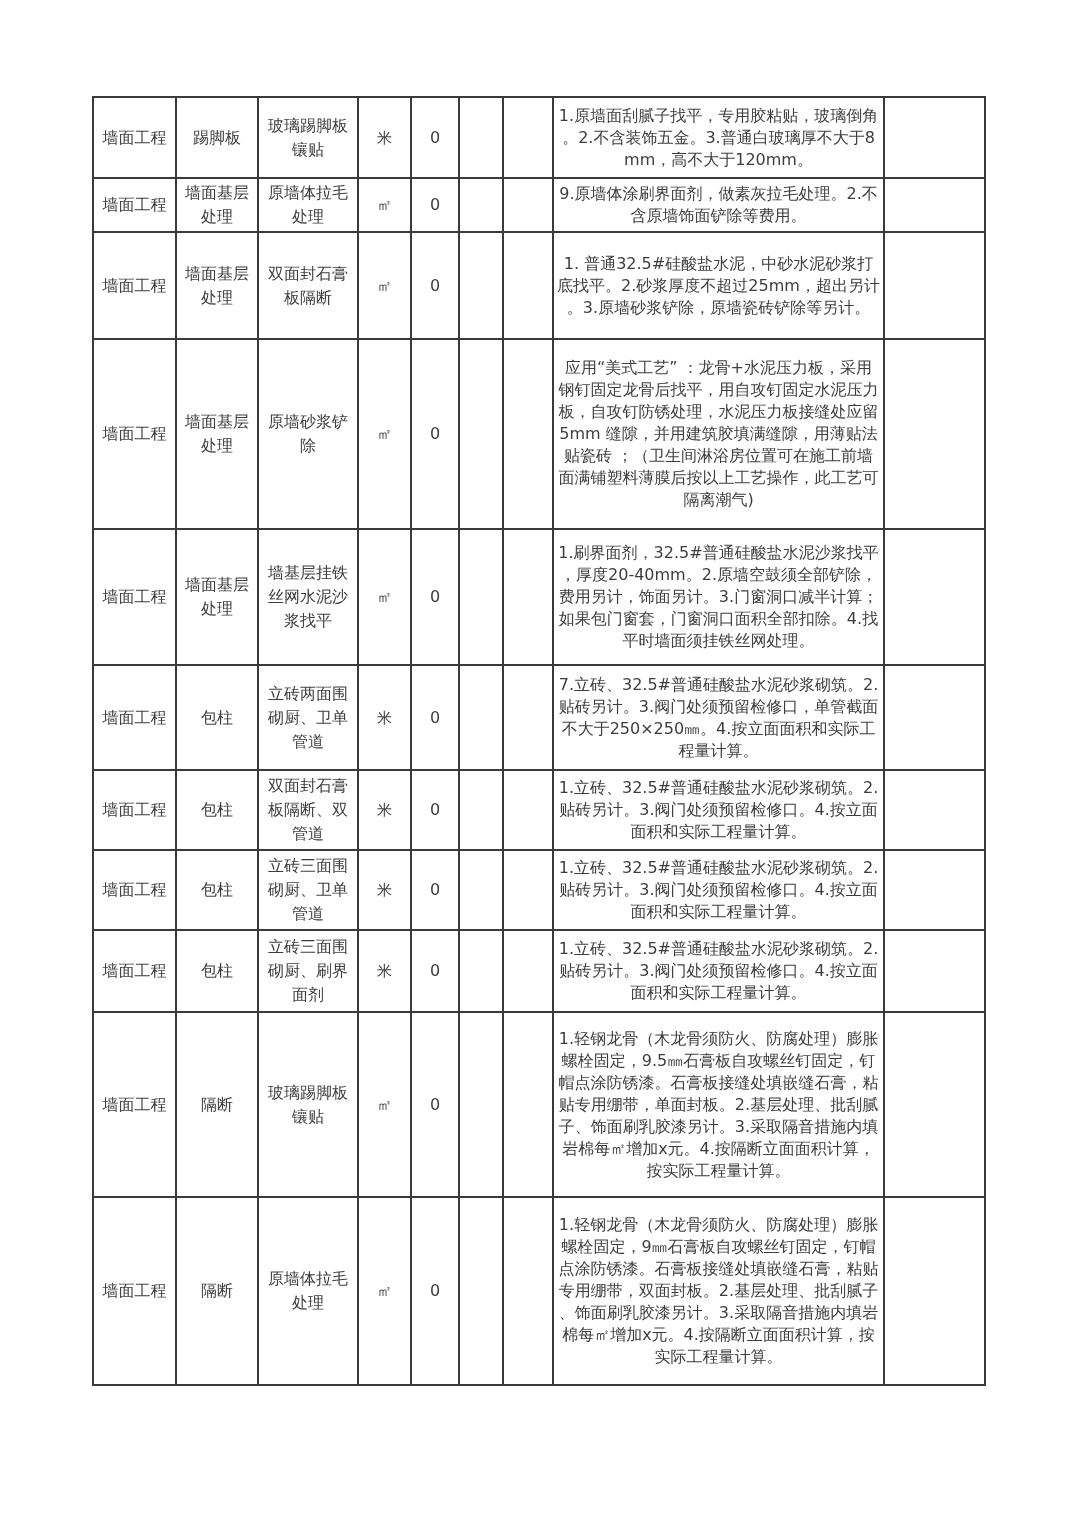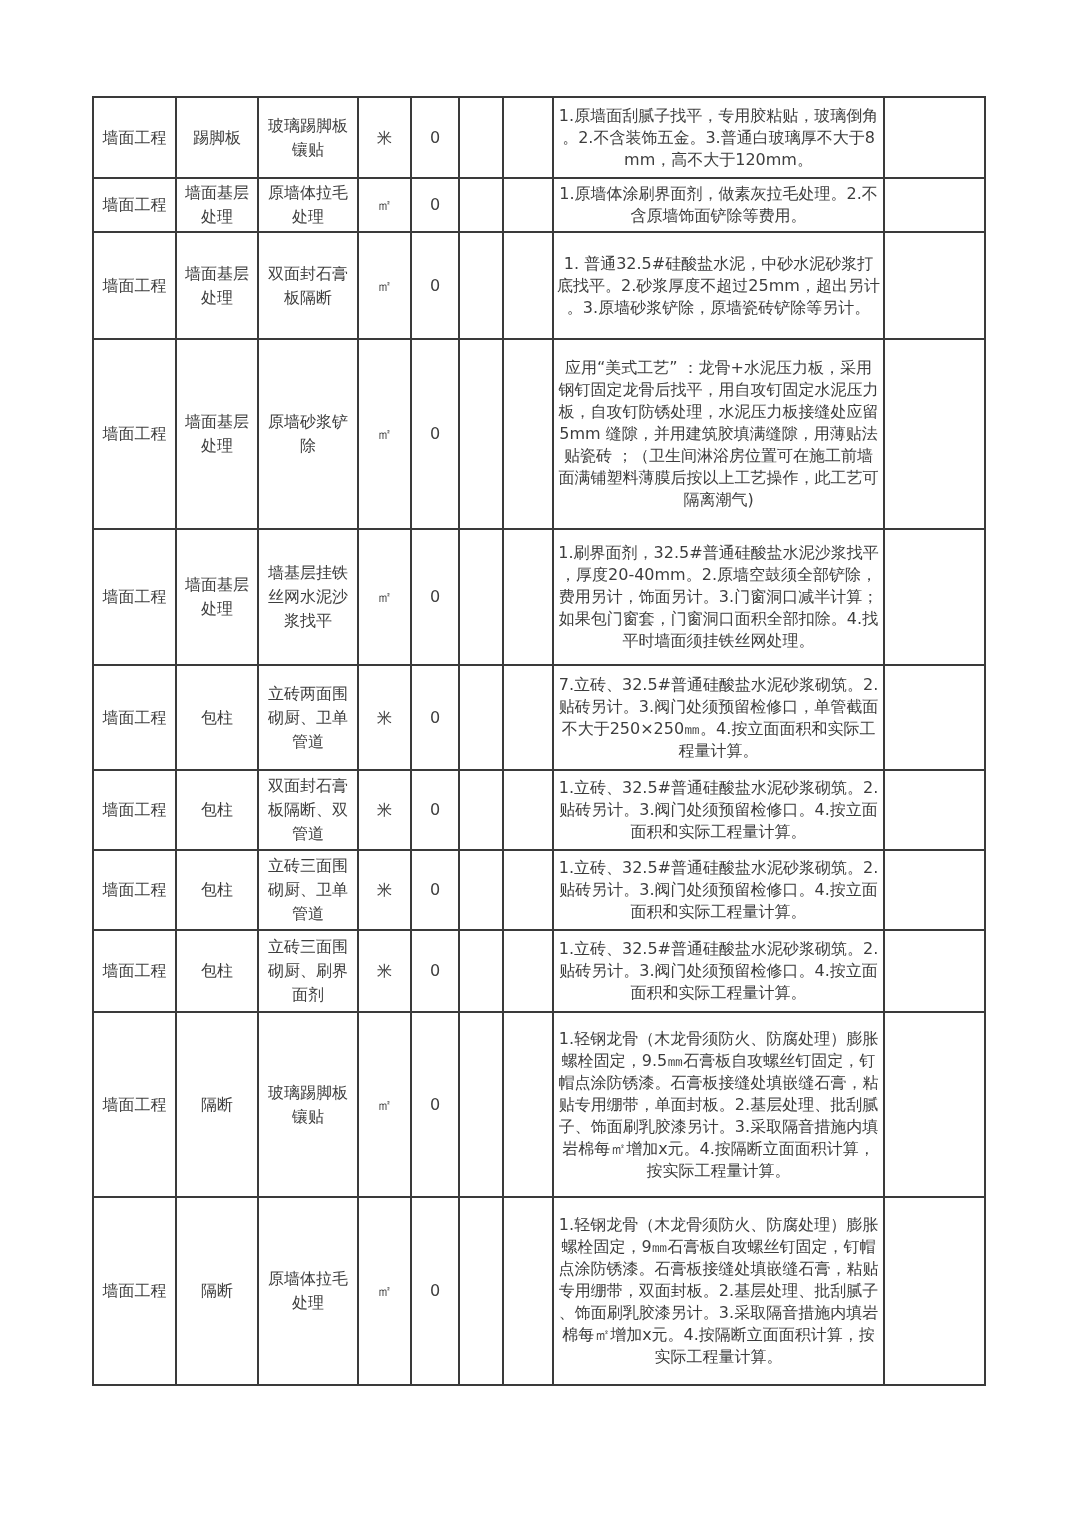--- a/index.html
+++ b/index.html
@@ -96,21 +96,21 @@
     <td class="c-remark"></td>
   </tr>
         <tr style="height: 53px;">
     <td class="c-cat">墙面工程</td>
     <td class="c-sub">墙面基层处理</td>
     <td class="c-item">原墙体拉毛处理</td>
     <td class="c-unit">㎡</td>
     <td class="c-qty">0</td>
     <td class="c-price"></td>
     <td class="c-total"></td>
-    <td class="c-desc">1.原墙体涂刷界面剂，做素灰拉毛处理。2.不含原墙饰面铲除等费用。</td>
+    <td class="c-desc">9.原墙体涂刷界面剂，做素灰拉毛处理。2.不含原墙饰面铲除等费用。</td>
     <td class="c-remark"></td>
   </tr>
         <tr style="height: 107px;">
     <td class="c-cat">墙面工程</td>
     <td class="c-sub">墙面基层处理</td>
     <td class="c-item">双面封石膏板隔断</td>
     <td class="c-unit">㎡</td>
     <td class="c-qty">0</td>
     <td class="c-price"></td>
     <td class="c-total"></td>

